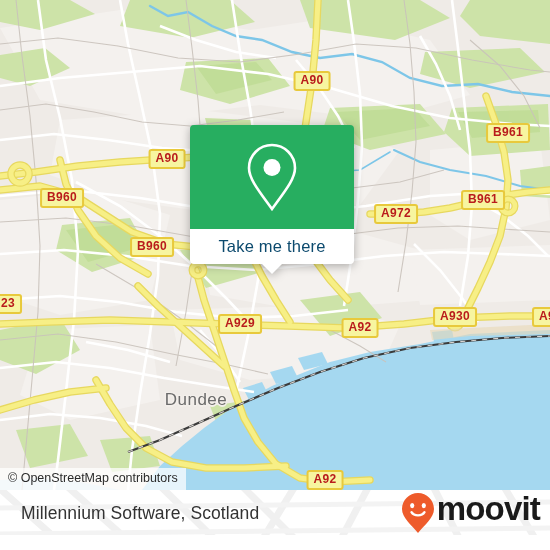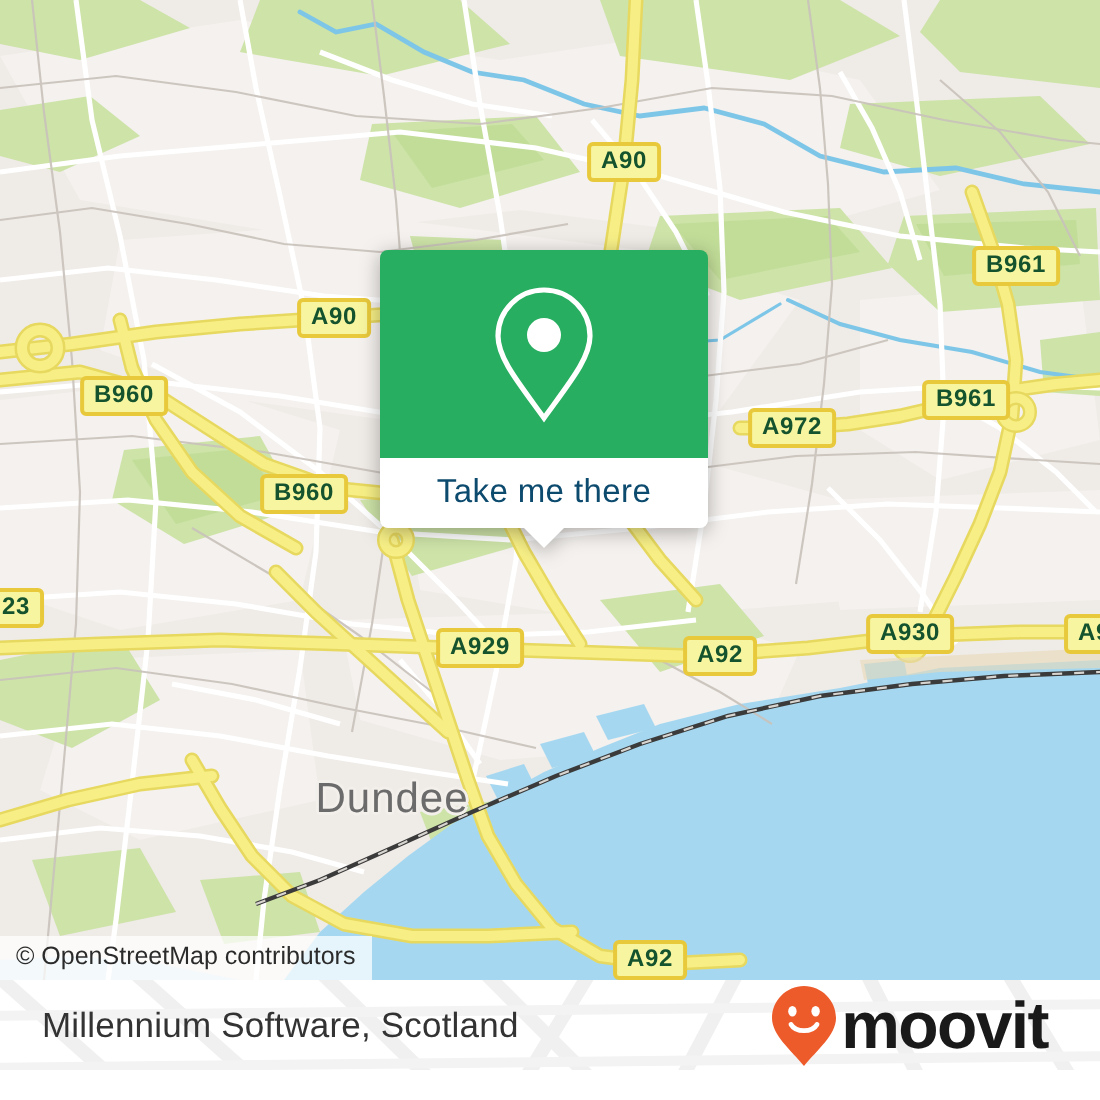--- a/index.html
+++ b/index.html
@@ -19,36 +19,36 @@
     overflow: hidden;
   }
   .svgfull { position: absolute; left: 0; top: 0; width: 550px; height: 490px; }
 
   
   .shield {
     position: absolute;
     background: #f7f5a0;
     border: 2px solid #e8c93c;
     border-radius: 3px;
-    color: #14532d;
+    color: #b91c1c;
     font-size: 12px;
     font-weight: bold;
     letter-spacing: .3px;
     padding: 1px 5px 2px 5px;
     line-height: 13px;
     transform: translate(-50%, -50%);
     white-space: nowrap;
     font-family: "Liberation Sans", sans-serif;
   }
 
   
   .citylabel {
     position: absolute;
     transform: translate(-50%, -50%);
-    font-size: 21px;
+    font-size: 17px;
     color: #6b6b6b;
     letter-spacing: .5px;
     text-shadow:
        1.5px 0 0 #f3efeb, -1.5px 0 0 #f3efeb,
        0 1.5px 0 #f3efeb, 0 -1.5px 0 #f3efeb,
        1px 1px 0 #f3efeb, -1px -1px 0 #f3efeb,
        1px -1px 0 #f3efeb, -1px 1px 0 #f3efeb;
     white-space: nowrap;
     font-family: "Liberation Sans", sans-serif;
   }
@@ -116,23 +116,23 @@
     left: 21px; top: 50%;
     transform: translateY(-50%);
     font-size: 17.5px;
     color: #333333;
     letter-spacing: .1px;
     white-space: nowrap;
     font-family: "Liberation Sans", sans-serif;
   }
   #brand {
     position: absolute;
-    right: 26px; top: 50%;
+    right: 10px; top: 50%;
     transform: translateY(-50%);
-    display: flex; align-items: center;
+    display: flex; 
   }
   #brand-name {
     font-size: 33px;
     font-weight: bold;
     color: #1a1a1a;
     letter-spacing: -0.8px;
     margin-left: 2px;
     line-height: 33px;
     font-family: "Liberation Sans", sans-serif;
   }

